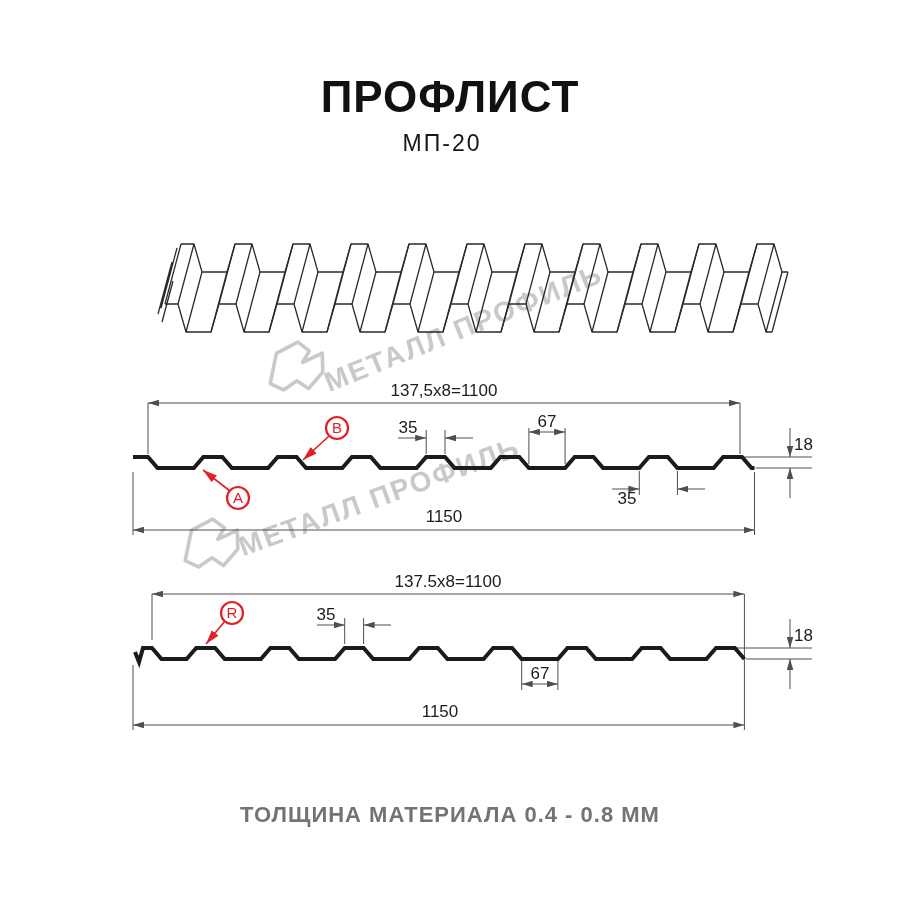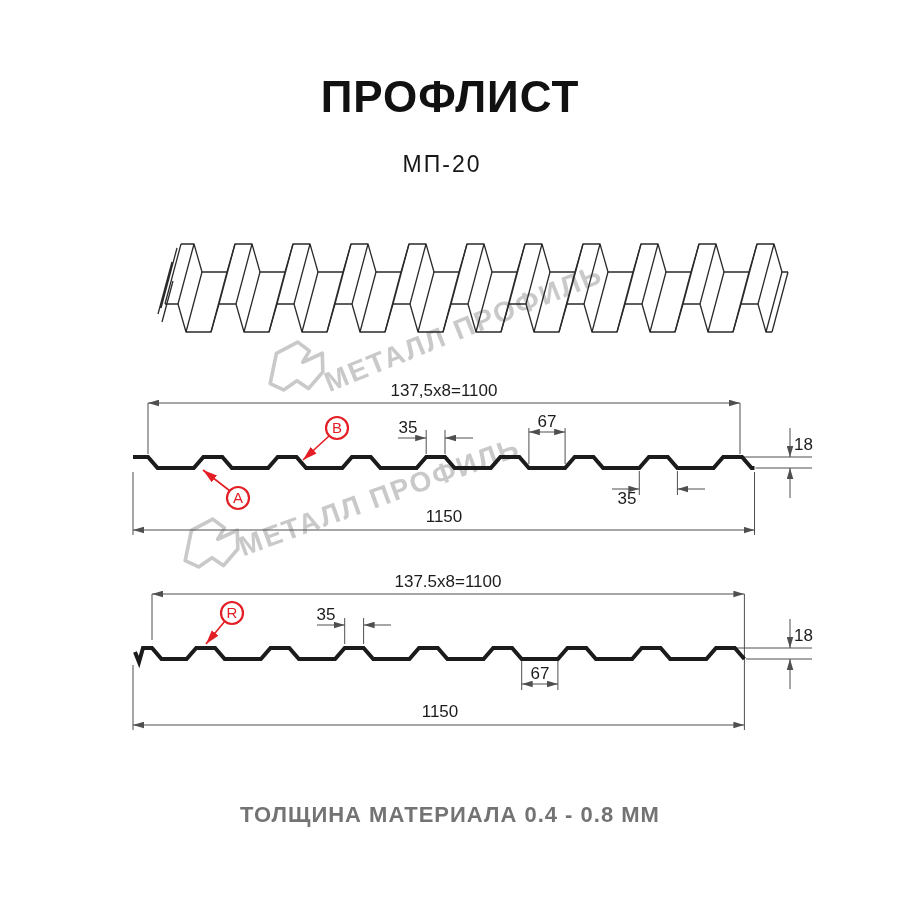--- a/index.html
+++ b/index.html
@@ -1,21 +1,21 @@
 <!DOCTYPE html>
 <html><head>
 <meta charset="utf-8">
 <style>
   html,body{margin:0;padding:0;background:#ffffff;}
   #stage{position:relative;width:900px;height:900px;background:#ffffff;overflow:hidden;
          font-family:"Liberation Sans","DejaVu Sans",sans-serif;}
   .title{position:absolute;left:0;top:72px;width:900px;text-align:center;
          font-size:44px;font-weight:700;letter-spacing:1px;color:#111;z-index:3;}
   .subtitle{position:absolute;left:0;top:130px;width:884px;text-align:center;
-         font-size:23px;font-weight:500;letter-spacing:2px;color:#161616;z-index:3;margin-top:21px;}
+         font-size:23px;font-weight:500;letter-spacing:2px;color:#161616;z-index:3;}
   .footer{position:absolute;left:0;top:802px;width:900px;text-align:center;
          font-size:22px;font-weight:600;letter-spacing:1px;color:#737373;z-index:3;}
   .wm-text{position:absolute;font-size:28px;font-weight:700;letter-spacing:2px;
          color:#c9c9c9;white-space:nowrap;z-index:1;}
   .wm1{left:326px;top:368px;transform:rotate(-22deg);transform-origin:0 50%;}
   .wm2{left:240px;top:532px;transform:rotate(-20deg);transform-origin:0 50%;}
   .wm-logo{position:absolute;z-index:1;}
   .wm-logo1{left:264px;top:338px;transform:rotate(-8deg);}
   .wm-logo2{left:179px;top:515px;transform:rotate(-8deg);}
   svg{position:absolute;overflow:visible;}

